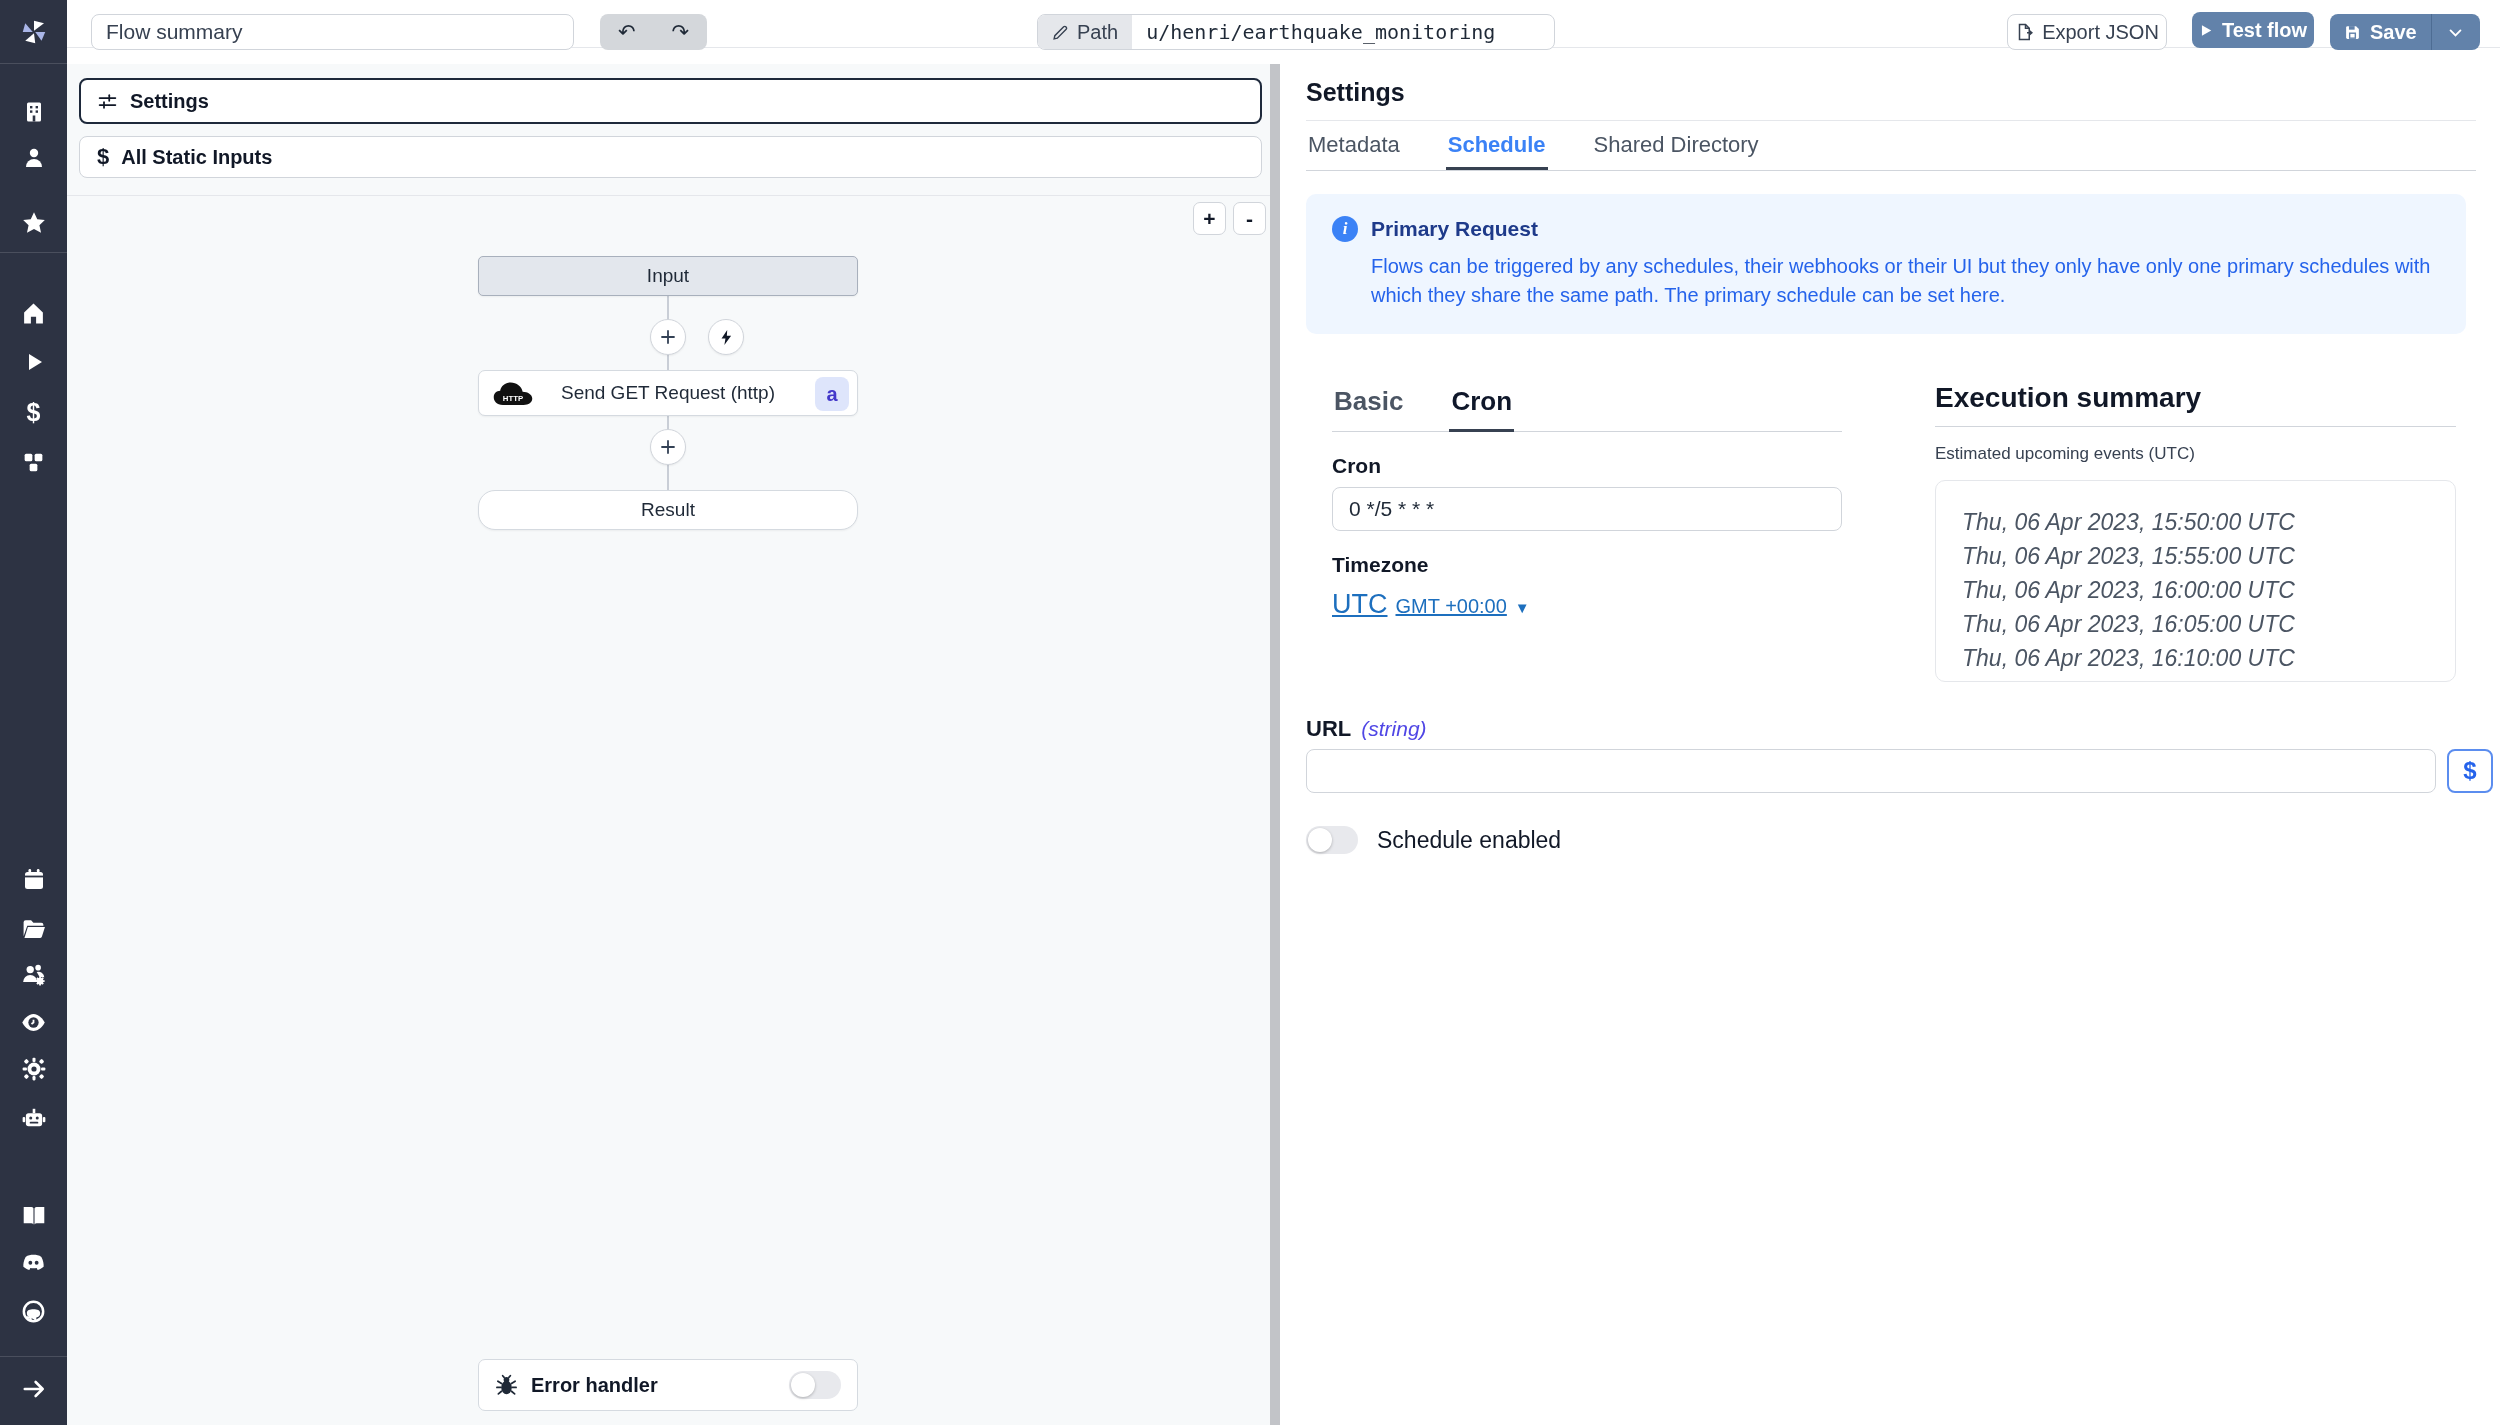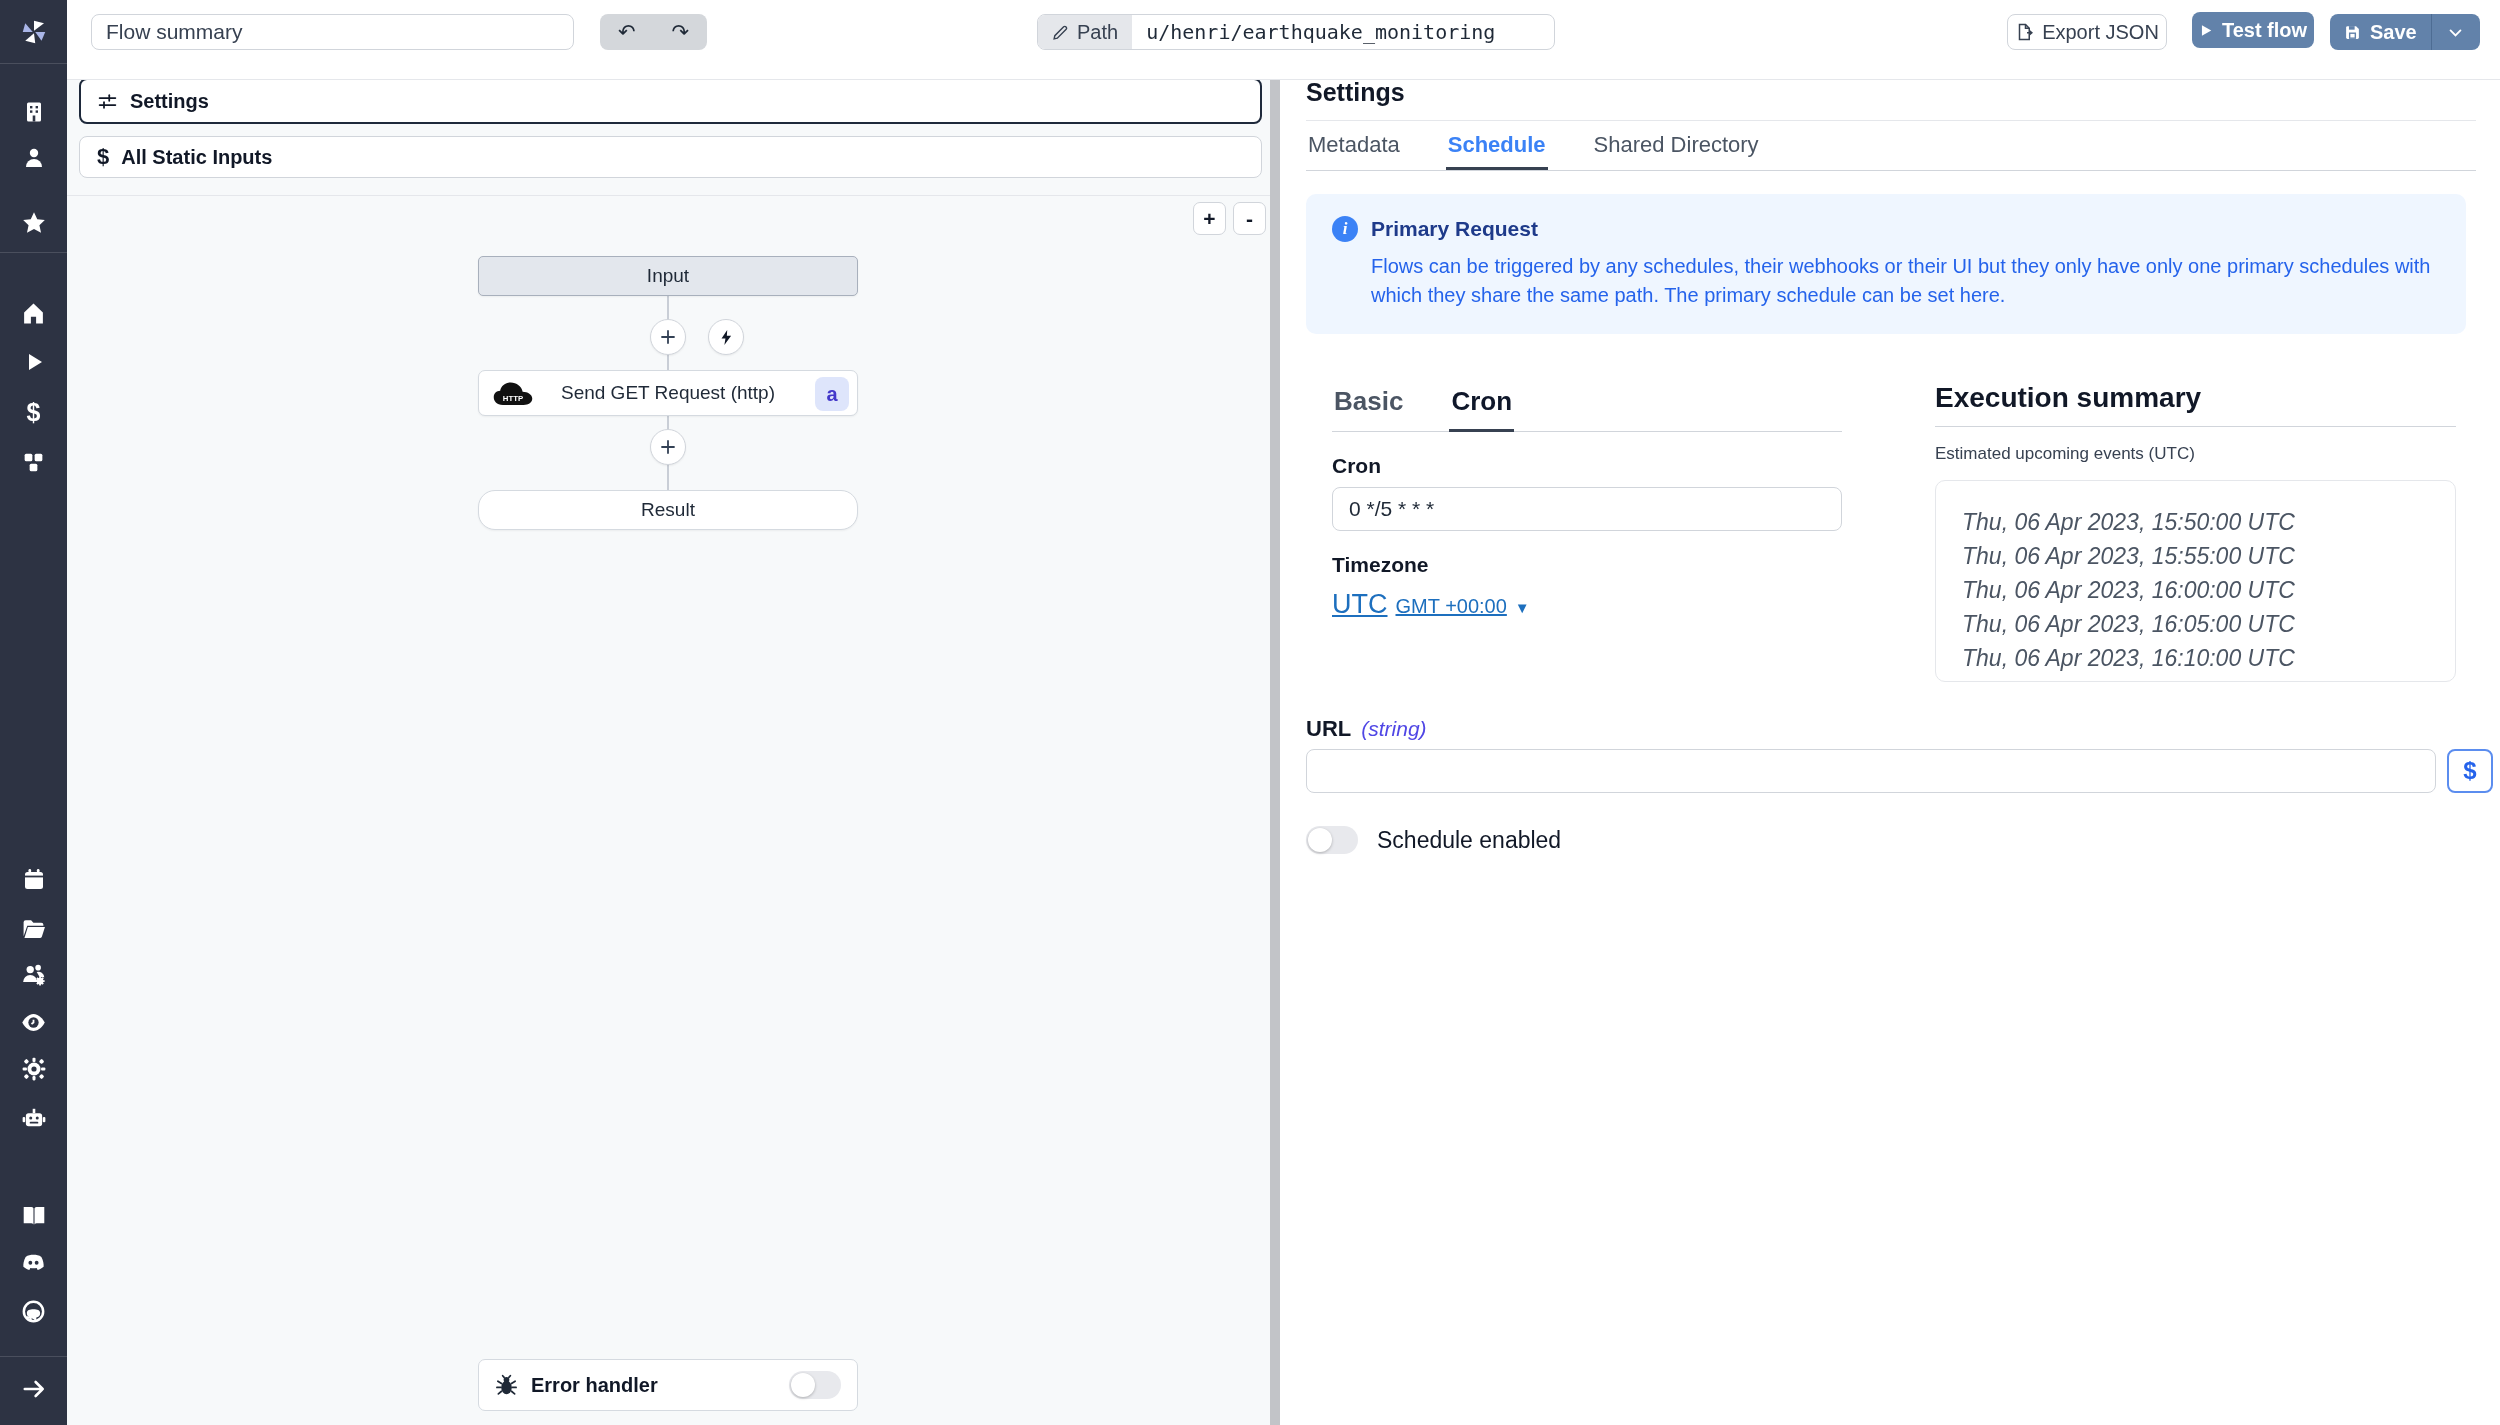--- a/index.html
+++ b/index.html
@@ -6,21 +6,21 @@
   html,body { width:2500px; height:1425px; overflow:hidden; background:#fff;
     font-family:"Liberation Sans", sans-serif; color:#1f2937; }
 
   
   .sidebar { position:absolute; left:0; top:0; width:67px; height:1425px; background:#2d3343; z-index:30; }
   .sb-item { position:absolute; left:0; width:67px; height:44px; display:flex; align-items:center; justify-content:center; cursor:pointer; }
   .sb-div { position:absolute; left:0; width:67px; height:1px; background:rgba(255,255,255,.14); }
   .sb-item svg { display:block; }
 
   
-  .topbar { position:absolute; left:67px; top:0; width:2433px; height:80px; background:#fff; border-bottom:1px solid #e5e7eb; z-index:20; }
+  .topbar { position:absolute; left:67px; top:0; width:2433px; height:48px; background:#fff; border-bottom:1px solid #e5e7eb; z-index:20; }
   .flow-summary { position:absolute; left:24px; top:14px; width:483px; height:36px; border:1px solid #d1d5db; border-radius:8px; padding:0 14px; font-size:21px; color:#374151; background:#fff; outline:none; font-family:"Liberation Sans",sans-serif; }
   .undo-redo { position:absolute; left:533px; top:14px; width:107px; height:36px; background:#d4d7db; border-radius:8px; display:flex; }
   .undo-redo button { flex:1; background:transparent; border:none; font-size:21px; color:#1f2937; cursor:pointer; line-height:1; font-family:"DejaVu Sans",sans-serif; }
   .path-group { position:absolute; left:970px; top:14px; width:518px; height:36px; border:1px solid #d1d5db; border-radius:8px; display:flex; overflow:hidden; background:#fff; }
   .path-label { background:#e5e7eb; display:flex; align-items:center; gap:8px; padding:0 14px; font-size:20px; color:#374151; }
   .path-value { display:flex; align-items:center; padding:0 14px; font-family:"DejaVu Sans Mono",monospace; font-size:20px; color:#1f2937; }
   .btn { display:flex; align-items:center; justify-content:center; gap:9px; border-radius:8px; font-size:20px; cursor:pointer; border:none; font-family:"Liberation Sans",sans-serif; }
   .btn-outline { background:#fff; border:1px solid #d1d5db; color:#374151; font-weight:500; }
   .btn-blue { background:#6282aa; color:#fff; font-weight:600; }
   .export-btn { position:absolute; left:1940px; top:14px; width:160px; height:36px; }

